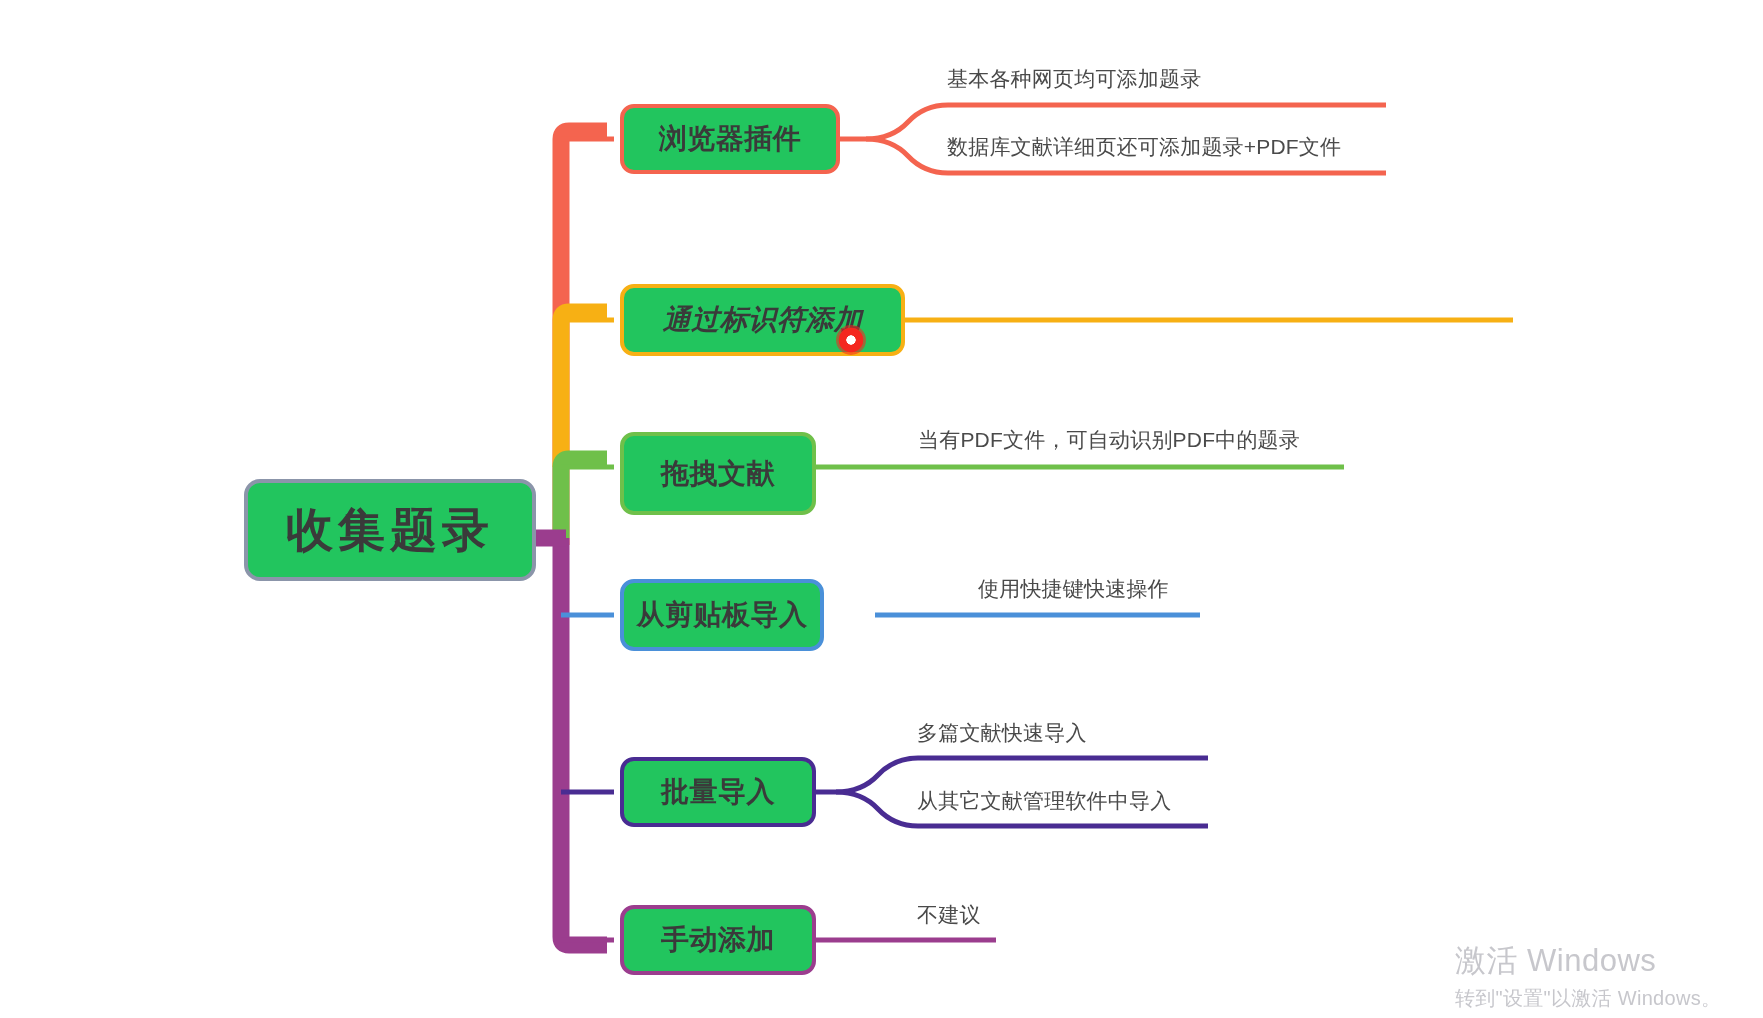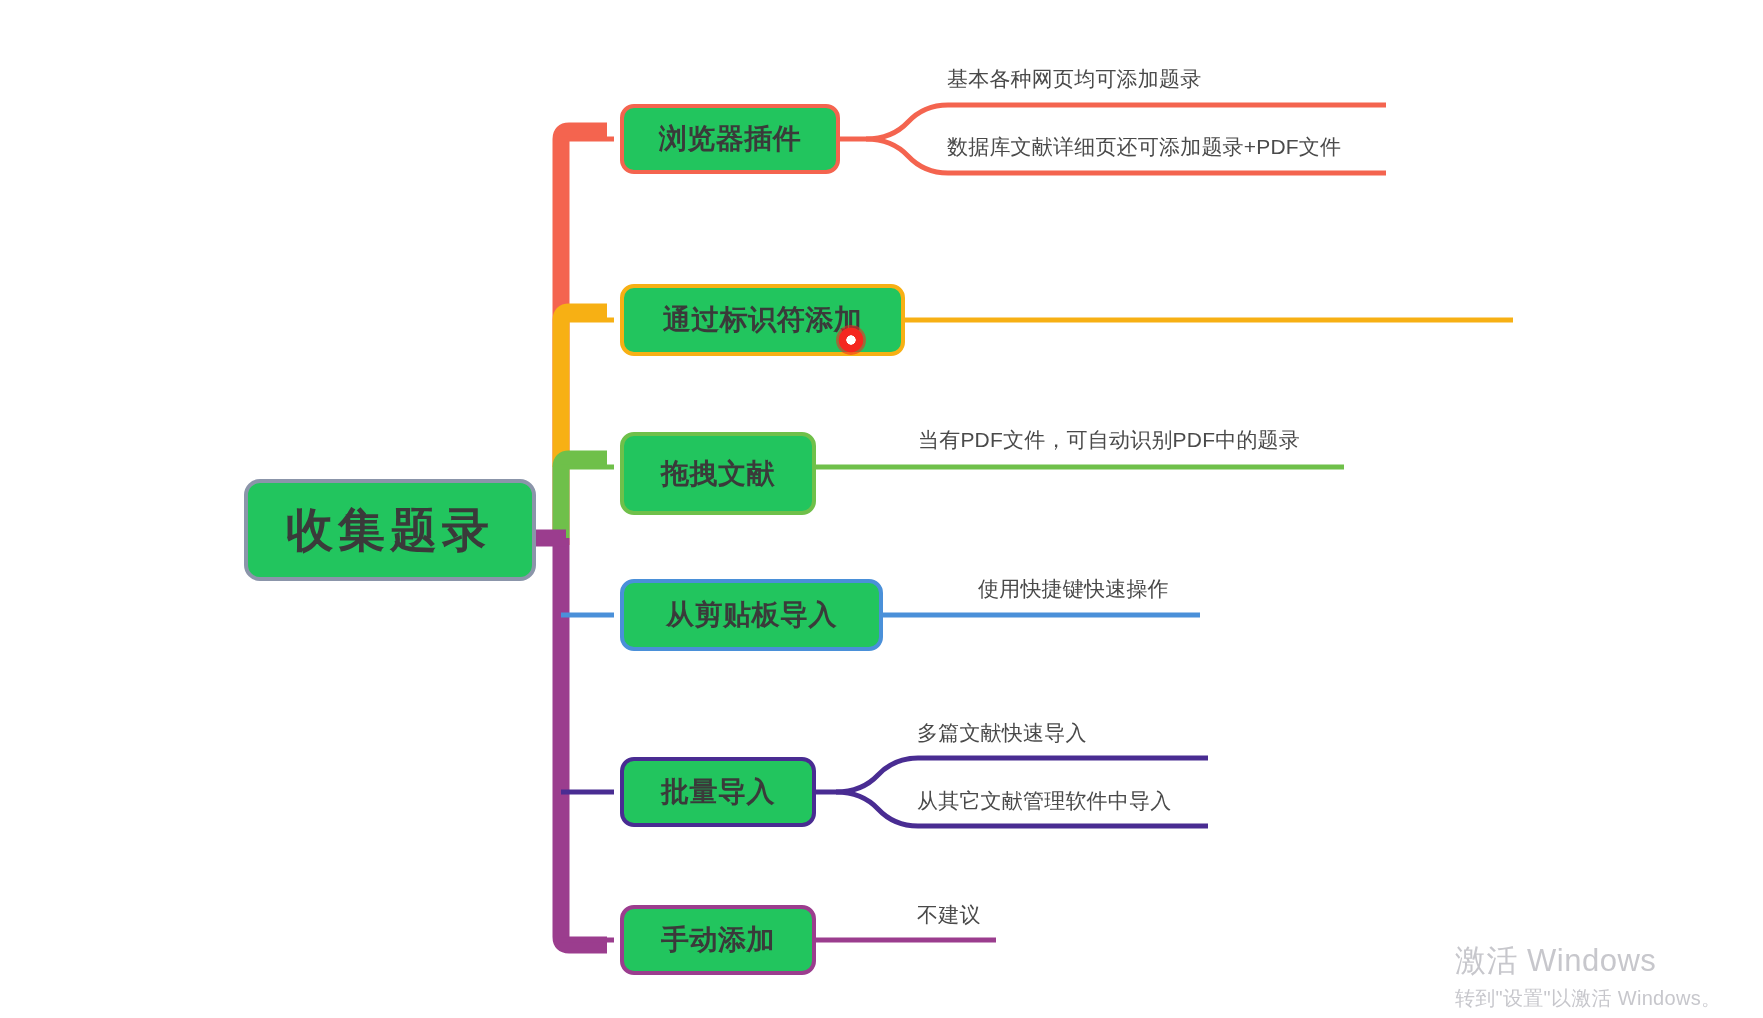--- a/index.html
+++ b/index.html
@@ -144,29 +144,29 @@
   </svg>
 
   <div class="node node-root" style="left:244px; top:479px; width:292px; height:102px; border-color:#8b95aa;">
     <span>收集题录</span>
   </div>
 
   <div class="node node-branch" style="left:620px; top:104px; width:220px; height:70px; border-color:#f4644f;">
     <span>浏览器插件</span>
   </div>
 
-  <div class="node node-branch" style="left:620px; top:284px; width:285px; height:72px; border-color:#f7b014;">
+  <div class="node node-branch" style="left:620px; top:284px; width:285px; height:72px; border-color:#f7b014;font-style:italic;">
     <span>通过标识符添加</span>
   </div>
 
   <div class="node node-branch" style="left:620px; top:432px; width:196px; height:83px; border-color:#6fc04a;">
     <span>拖拽文献</span>
   </div>
 
-  <div class="node node-branch" style="left:620px; top:579px; width:263px; height:72px; border-color:#4a90d9;">
+  <div class="node node-branch" style="left:620px; top:579px; width:204px; height:72px; border-color:#4a90d9;">
     <span>从剪贴板导入</span>
   </div>
 
   <div class="node node-branch" style="left:620px; top:757px; width:196px; height:70px; border-color:#492c92;">
     <span>批量导入</span>
   </div>
 
   <div class="node node-branch" style="left:620px; top:905px; width:196px; height:70px; border-color:#9b3d8e;">
     <span>手动添加</span>
   </div>

